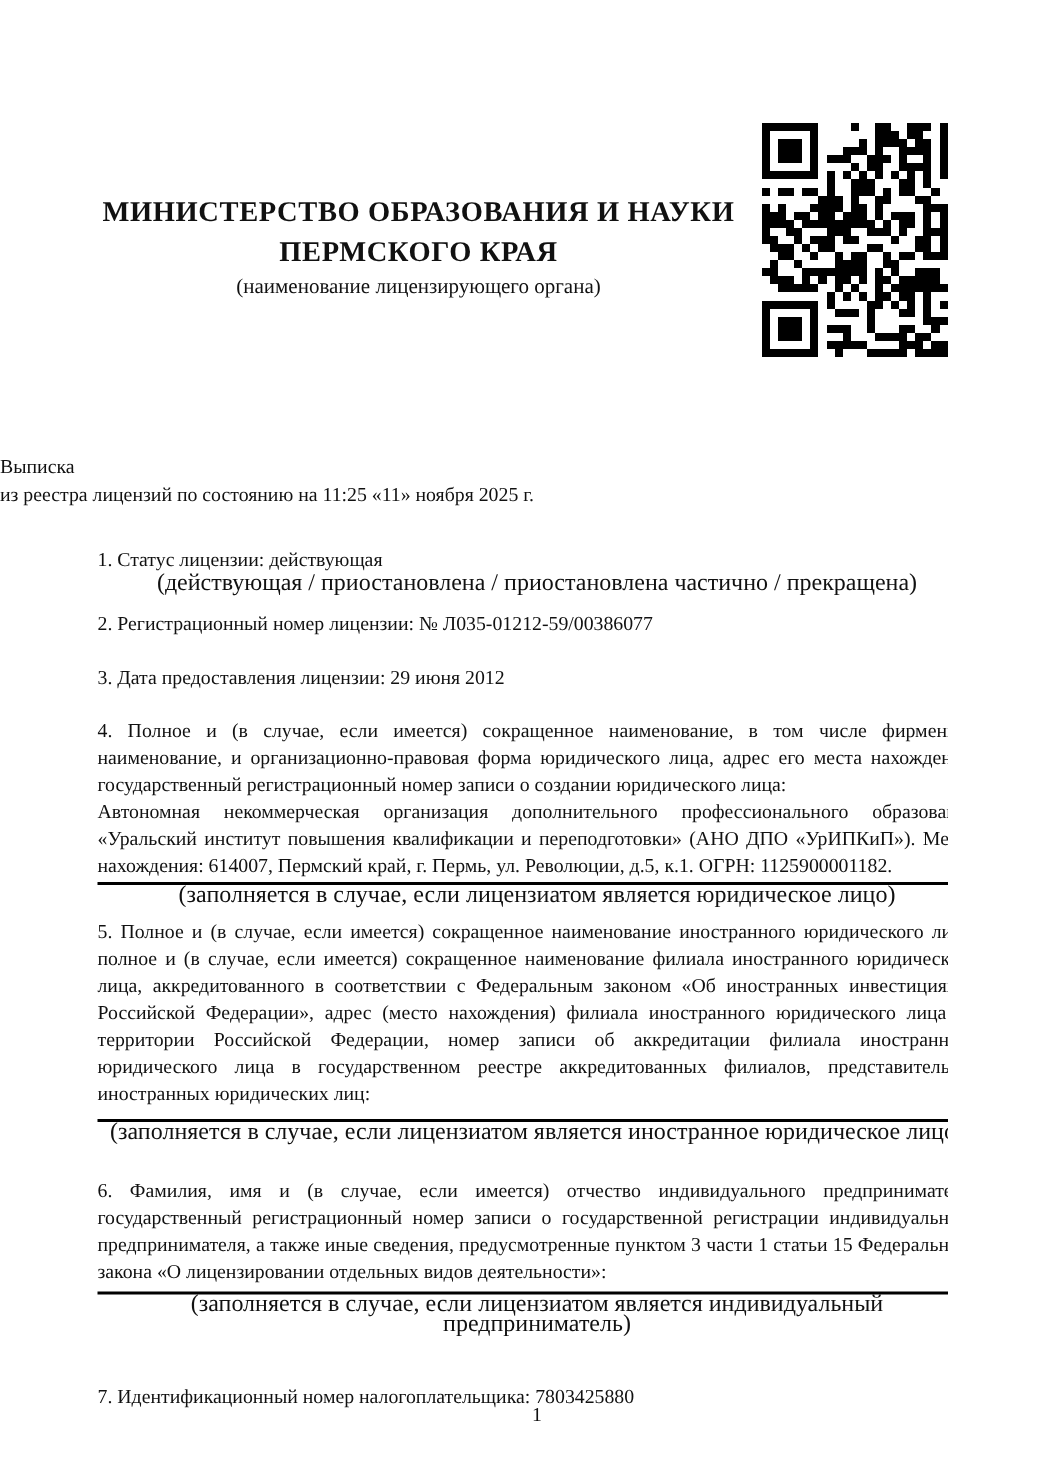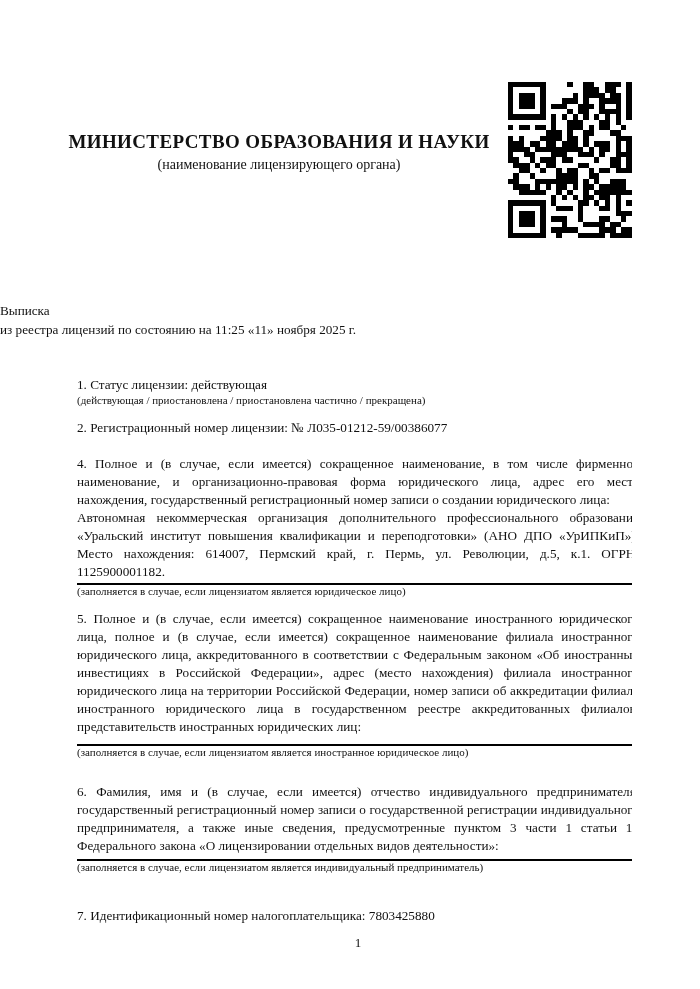--- a/index.html
+++ b/index.html
@@ -52,27 +52,27 @@
   }
   
   .content{
     position:absolute;
     left:65px;
     top:364px;
     width:586px;
     font-size:13.2px;
     line-height:18px;
   }
-  .item{margin:12px;padding:0;}
+  .item{margin:0;padding:0;}
   .item p{margin:0;padding:0;}
   .just{text-align:justify;}
   .small-caption{
-    font-size:11px;
+    font-size:16px;
     line-height:13px;
-    text-align:left;
+    text-align:center;
   }
   .rule{
     border-top:2px solid #000;
     height:0;
     width:100%;
   }
   .mb-i1{margin-bottom:12px;}
   .mb-i2{margin-bottom:18px;}
   .mb-i3{margin-bottom:17px;}
   .mb-i4{margin-bottom:9px;}
@@ -545,39 +545,43 @@
         <rect x="20" y="28" width="1" height="1"></rect>
         <rect x="21" y="28" width="1" height="1"></rect>
         <rect x="22" y="28" width="1" height="1"></rect>
         <rect x="25" y="28" width="1" height="1"></rect>
         <rect x="26" y="28" width="1" height="1"></rect>
         <rect x="28" y="28" width="1" height="1"></rect>
       </svg></div>
 
   <div class="header">
     <div class="h-line">МИНИСТЕРСТВО ОБРАЗОВАНИЯ И НАУКИ</div>
+    <div class="h-line">ПЕРМСКОГО КРАЯ</div>
     <div class="h-caption">(наименование лицензирующего органа)</div>
   </div>
 
   <div class="doc-title">
     <div>Выписка</div>
     <div>из реестра лицензий по состоянию на 11:25 «11» ноября 2025 г.</div>
   </div>
 
   <div class="content">
 
     <div class="item mb-i1">
       <p>1. Статус лицензии: действующая</p>
       <p class="small-caption cap-m1">(действующая / приостановлена / приостановлена частично / прекращена)</p>
     </div>
 
     <div class="item mb-i2">
       <p>2. Регистрационный номер лицензии: № Л035-01212-59/00386077</p>
     </div>
 
+    <div class="item mb-i3">
+      <p>3. Дата предоставления лицензии: 29 июня 2012</p>
+    </div>
 
     <div class="item mb-i4">
       <p class="just">4. Полное и (в случае, если имеется) сокращенное наименование, в том числе фирменное наименование, и организационно-правовая форма юридического лица, адрес его места нахождения, государственный регистрационный номер записи о создании юридического лица:</p>
       <p class="just">Автономная некоммерческая организация дополнительного профессионального образования «Уральский институт повышения квалификации и переподготовки» (АНО ДПО «УрИПКиП»). Место нахождения: 614007, Пермский край, г. Пермь, ул. Революции, д.5, к.1. ОГРН: 1125900001182.</p>
       <div class="rule rule-m1"></div>
       <p class="small-caption cap-m">(заполняется в случае, если лицензиатом является юридическое лицо)</p>
     </div>
 
     <div class="item mb-i5">
       <p class="just">5. Полное и (в случае, если имеется) сокращенное наименование иностранного юридического лица, полное и (в случае, если имеется) сокращенное наименование филиала иностранного юридического лица, аккредитованного в соответствии с Федеральным законом «Об иностранных инвестициях в Российской Федерации», адрес (место нахождения) филиала иностранного юридического лица на территории Российской Федерации, номер записи об аккредитации филиала иностранного юридического лица в государственном реестре аккредитованных филиалов, представительств иностранных юридических лиц:</p>

